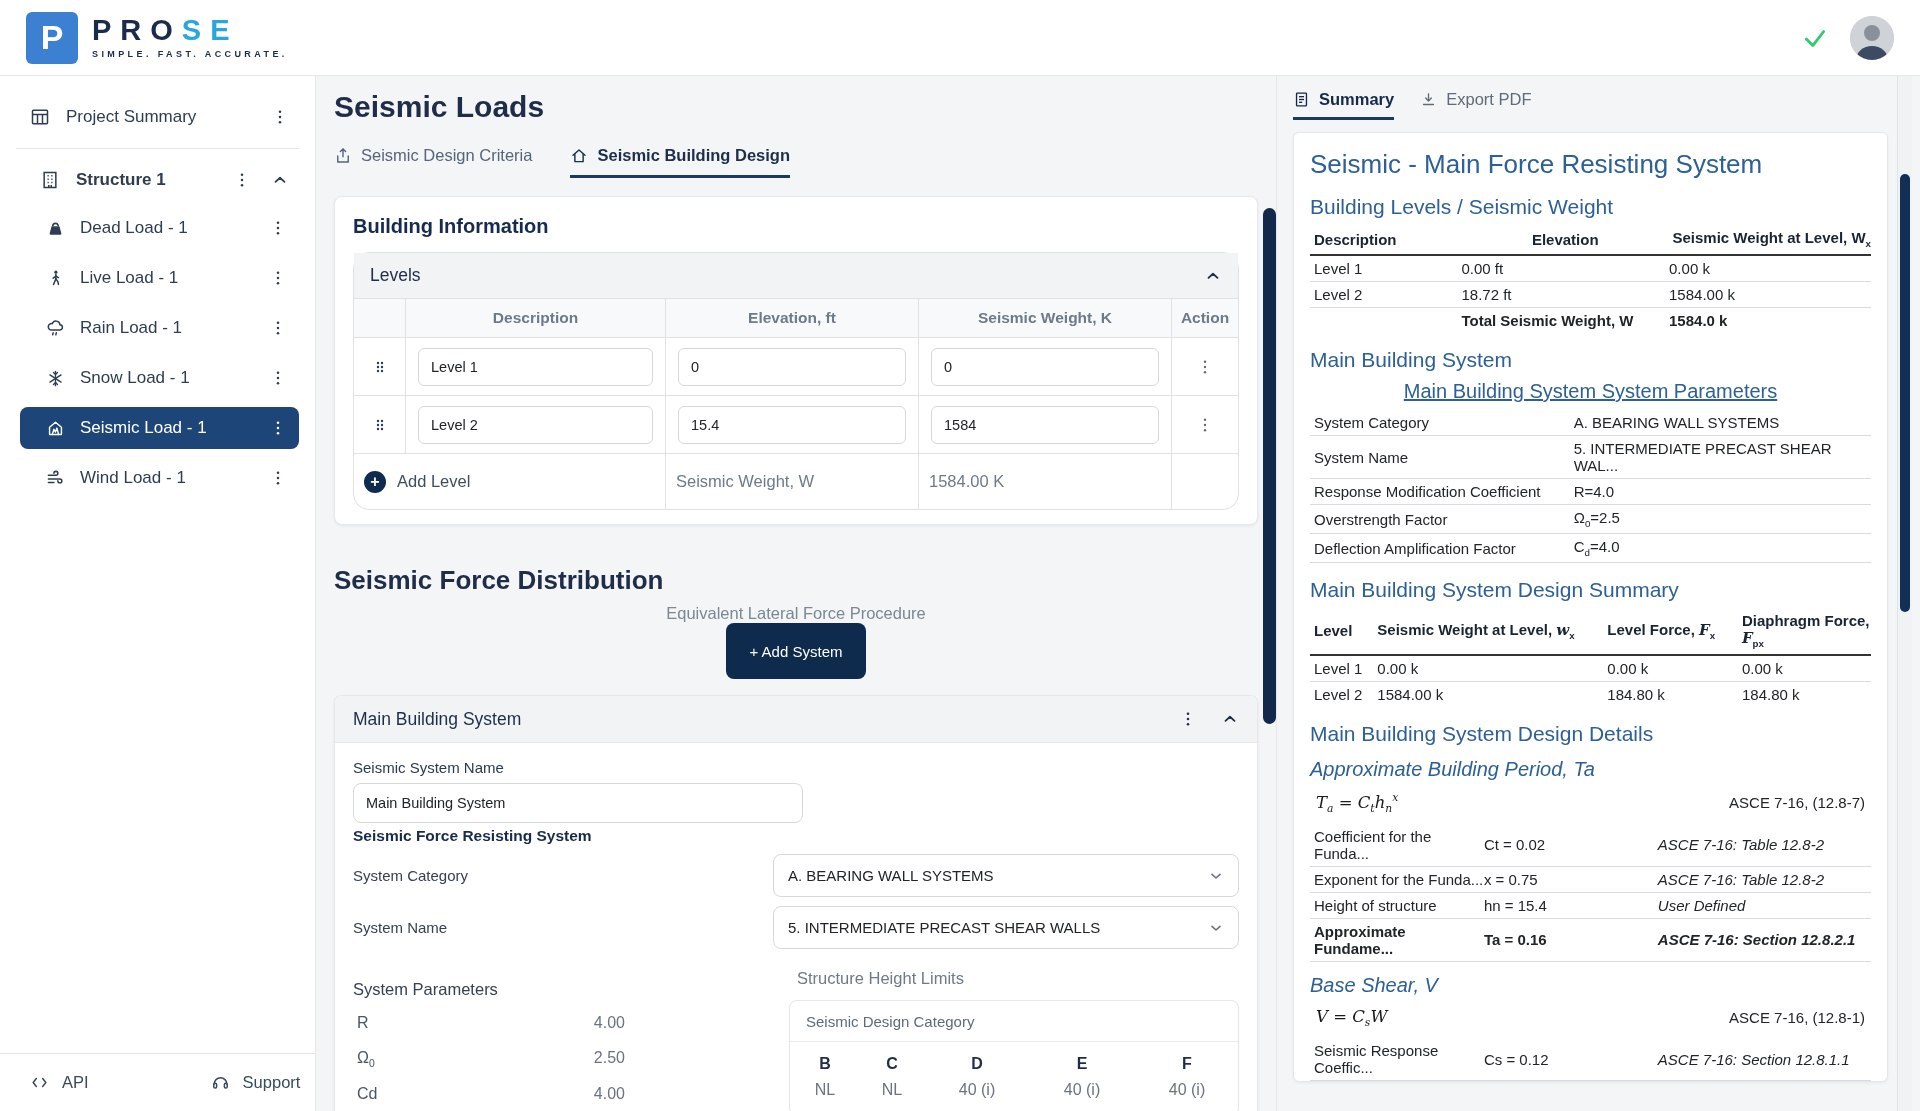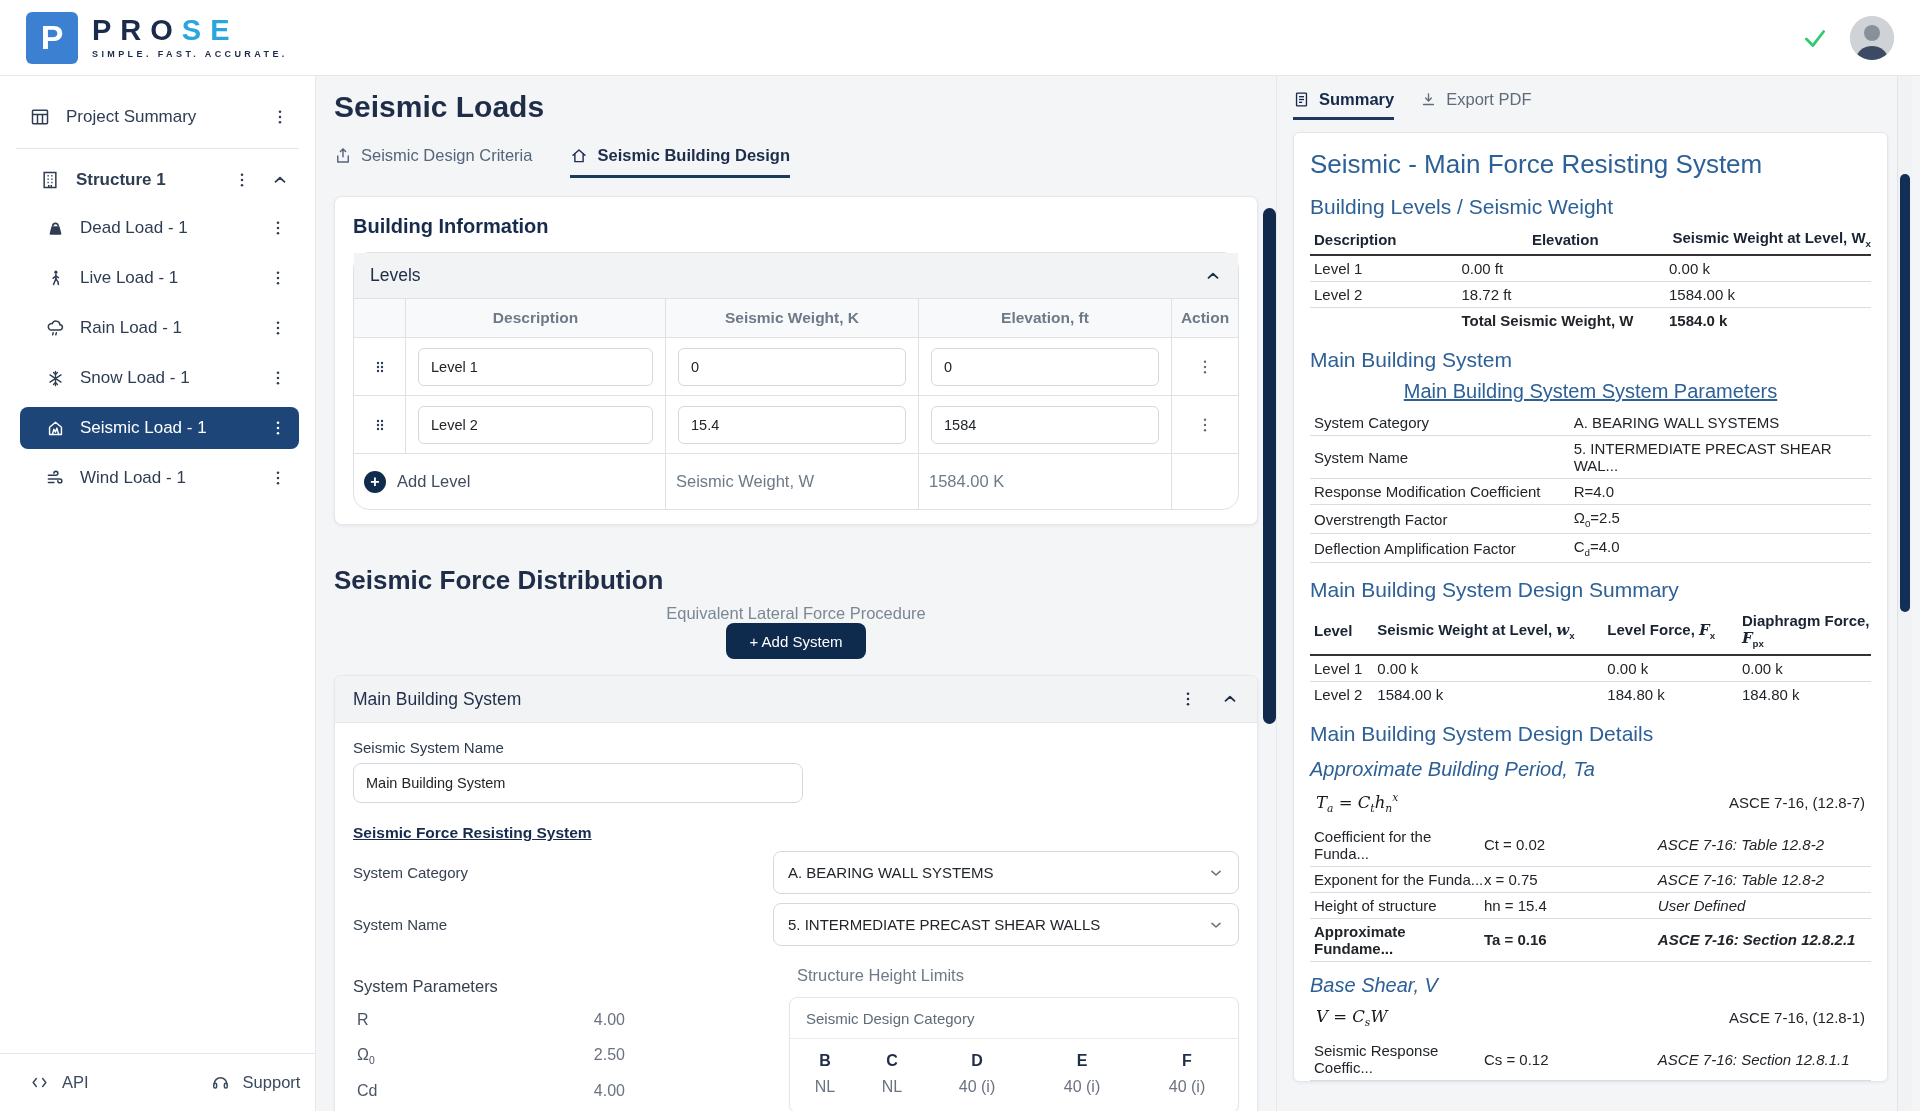--- a/index.html
+++ b/index.html
@@ -56,30 +56,30 @@
   .lv-body { height:58px; padding:0 12px; }
   .lv-body.center { justify-content:center; padding:0; }
   .lv-input { width:100%; height:38px; border:1px solid #d4d9de; border-radius:6px; padding:0 12px; font-size:14.5px; color:#212529; font-family:inherit; background:#fff; }
   .lv-foot { height:56px; padding:0 10px; font-size:16.5px; color:#6e7a88; }
   .add-level { display:flex; align-items:center; gap:11px; color:#3f4d5c; grid-column:1 / span 2; padding-left:10px; }
   .plus-circle { width:22px; height:22px; border-radius:50%; background:#0f2b4e; color:#fff; display:flex; align-items:center; justify-content:center; font-size:16px; font-weight:700; line-height:1; }
 
   .sfd-title { margin-top:40px; font-size:26px; font-weight:600; color:#1f2d48; }
   .sfd-row { margin-top:8px; display:flex; align-items:center; justify-content:space-between;flex-direction:column; }
   .sfd-sub { font-size:16.5px; color:#7a8894; }
-  .btn-primary { background:#0e2a4d; color:#fff; border:none; border-radius:8px; height:36px; padding:0 24px; font-size:15px; font-family:inherit; cursor:pointer; }
+  .btn-primary { background:#0e2a4d; color:#fff; border:none; border-radius:8px; height:56px; padding:0 24px; font-size:15px; font-family:inherit; cursor:pointer; }
 
   .card-mbs { margin-top:16px; border-radius:8px; }
   .mbs-bar { background:#f1f3f5; height:47px; border-radius:8px 8px 0 0; border-bottom:1px solid #e6e8ec; display:flex; align-items:center; padding:0 18px; font-size:17.5px; color:#1f2d48; }
   .mbs-bar .sp { flex:1; }
   .mbs-bar .icons { display:flex; align-items:center; gap:24px; color:#1f2d48; }
   .mbs-body { padding:16px 18px 0 18px; }
   .fld-label { font-size:15px; color:#2b3a4d; }
   .name-input { margin-top:7px; width:450px; height:40px; border:1px solid #d4d9de; border-radius:8px; padding:0 12px; font-size:14.5px; font-family:inherit; color:#212529; }
-  .sfrs { margin-top:21px; font-size:15.5px; font-weight:700; color:#172b4d;text-decoration:underline; }
+  .sfrs { margin-top:4px; font-size:15.5px; font-weight:700; color:#172b4d; }
   .sel-row { margin-top:9px; display:flex; align-items:center; }
   .sel-row .lab { flex:1; font-size:15px; color:#374151; }
   .selbox { width:466px; height:43px; border:1px solid #d4d9de; border-radius:8px; display:flex; align-items:center; justify-content:space-between; padding:0 14px; font-size:15px; color:#212529; background:#fff; }
   .params-wrap { margin-top:20px; display:flex;align-items:center; }
   .params-left { width:438px; }
   .params-title { font-size:16.5px; color:#374151; }
   .param-row { margin-top:15px; width:272px; display:flex; justify-content:space-between; padding-left:4px; font-size:16px; }
   .param-row .sym { color:#4b5563; }
   .param-row .val { color:#6b7280; }
   .shl-title { font-size:16.5px; color:#6e7a87; padding-left:8px; }
@@ -371,22 +371,22 @@
           <span class="ic">
             <svg width="18" height="18" viewBox="0 0 24 24" fill="none" stroke="#1f2d48" stroke-width="2.4" stroke-linecap="round" stroke-linejoin="round">
                 <polyline points="6,14.5 12,9 18,14.5"></polyline>
               </svg>
           </span>
         </div>
         <div class="lv-grid">
 
           <div class="lv-cell lv-head"></div>
           <div class="lv-cell lv-head">Description</div>
+          <div class="lv-cell lv-head">Elevation, ft</div>
           <div class="lv-cell lv-head">Seismic Weight, K</div>
-          <div class="lv-cell lv-head">Elevation, ft</div>
           <div class="lv-cell lv-head">Action</div>
 
           <div class="lv-cell lv-body center">
             <svg width="16" height="18" viewBox="0 0 24 24" fill="#2b3a55">
                 <circle cx="9" cy="6" r="1.8"></circle>
                 <circle cx="15" cy="6" r="1.8"></circle>
                 <circle cx="9" cy="12" r="1.8"></circle>
                 <circle cx="15" cy="12" r="1.8"></circle>
                 <circle cx="9" cy="18" r="1.8"></circle>
                 <circle cx="15" cy="18" r="1.8"></circle>

